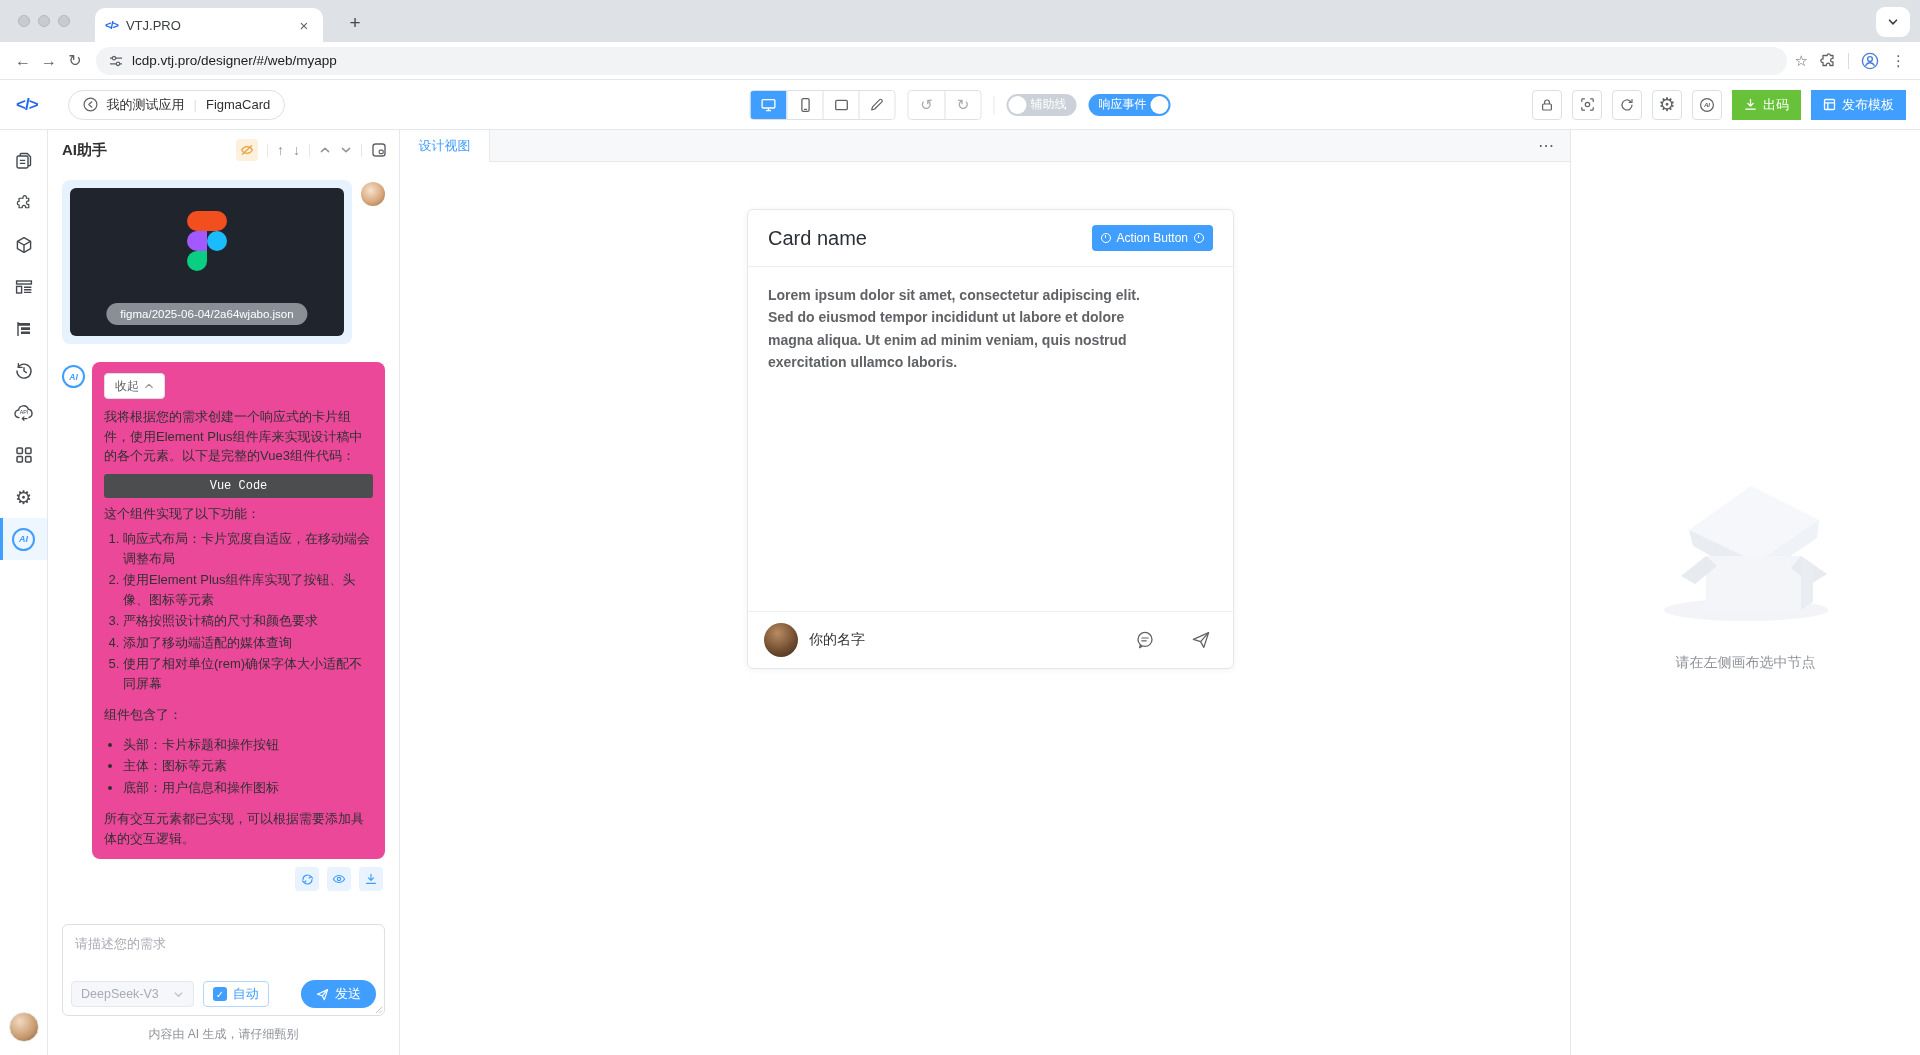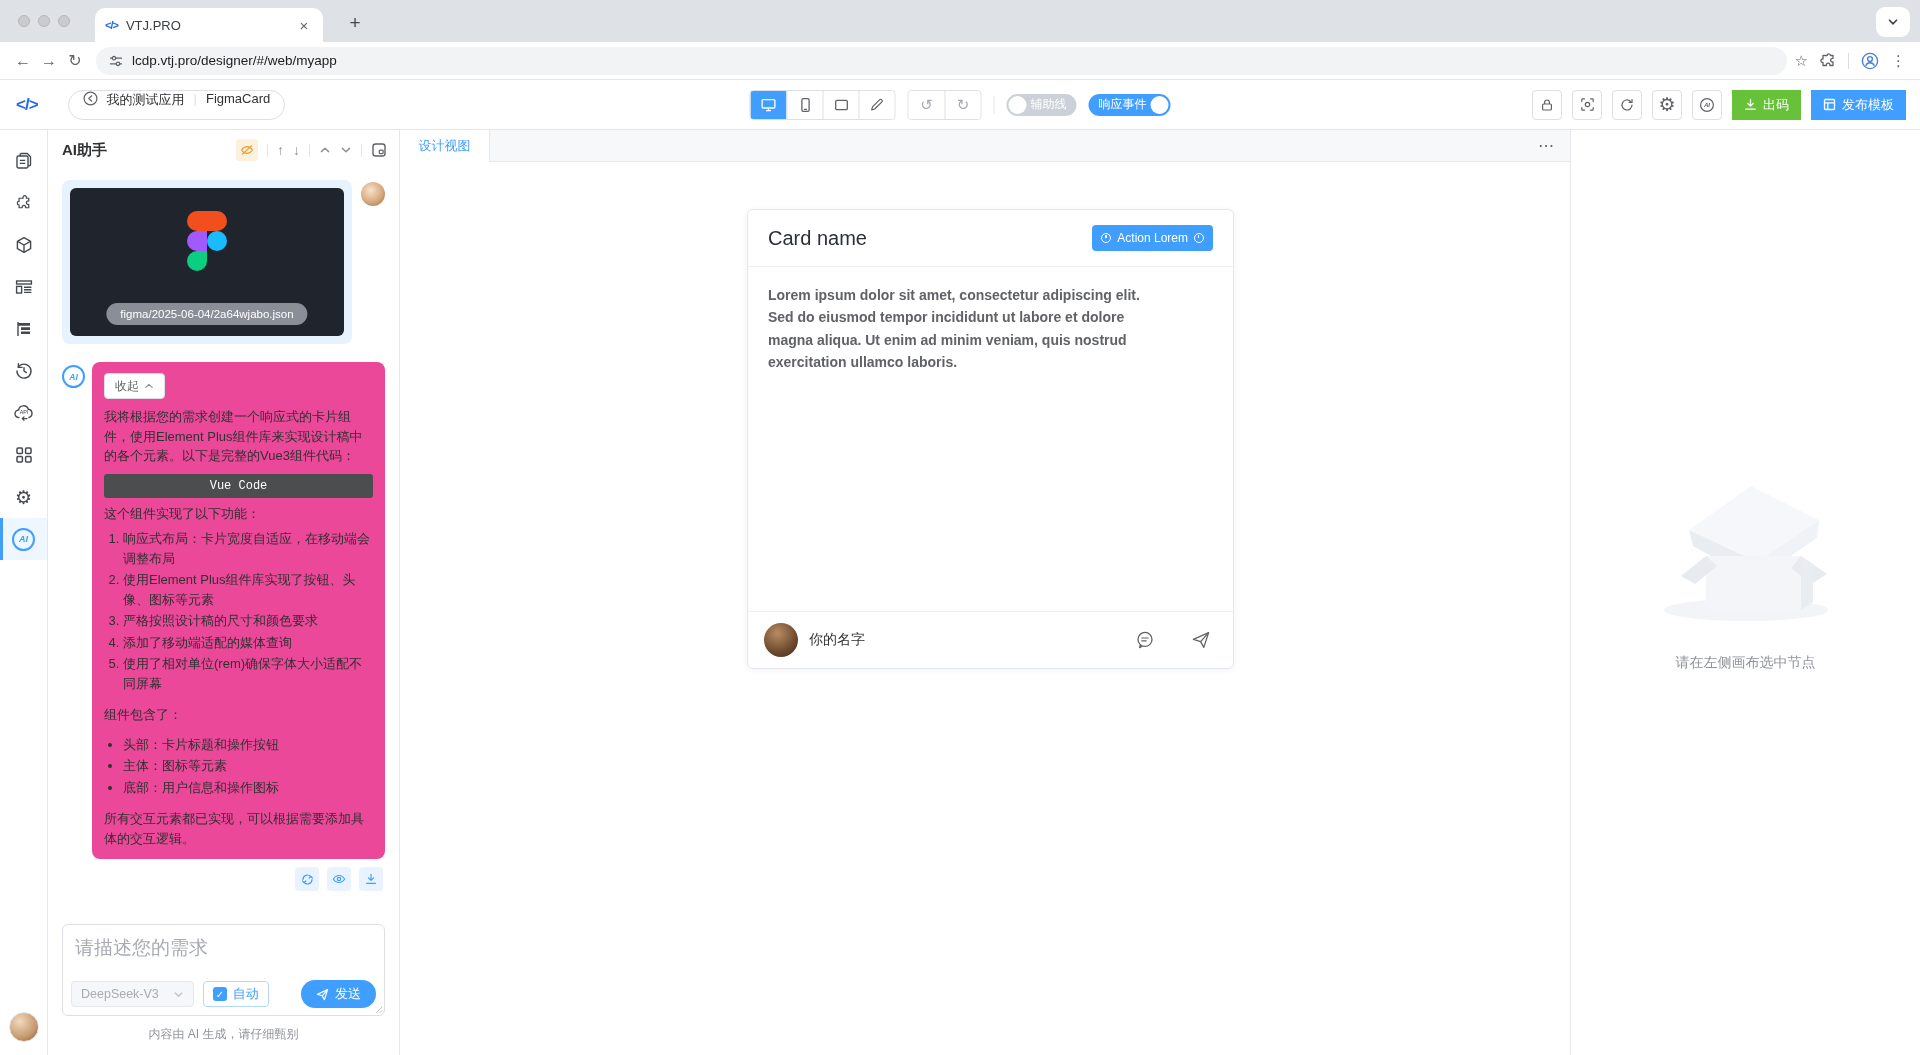--- a/index.html
+++ b/index.html
@@ -22,21 +22,21 @@
   .navbtn { width:26px; height:26px; display:flex; align-items:center; justify-content:center; font-size:16px; color:#5f6368; }
   .urlbar { flex:1; height:28px; background:#f1f3f4; border-radius:14px; display:flex; align-items:center; gap:9px; padding:0 13px; margin:0 8px; }
   .url-text { font-size:13.5px; color:#202124; }
   .chrome-right { display:flex; align-items:center; gap:12px; padding-right:4px; }
   .chrome-right .g { color:#5f6368; font-size:15px; }
   .vsep { width:1px; height:16px; background:#dadce0; }
 
   
   .appheader { height:50px; background:#fff; border-bottom:1px solid #e4e7ed; position:relative; display:flex; align-items:center; }
   .logo { margin-left:16px; font-weight:800; font-size:17px; color:#2468f2; letter-spacing:-1px; }
-  .crumb { margin-left:30px; height:30px; border:1px solid #dcdfe6; border-radius:16px; display:flex; align-items:flex-start; gap:9px; padding:0 14px; font-size:13px; color:#303133; }
+  .crumb { margin-left:30px; height:30px; border:1px solid #dcdfe6; border-radius:16px; display:flex; align-items:center; gap:9px; padding:0 14px; font-size:13px; color:#303133; }
   .crumb .sep { color:#dcdfe6; }
   .hcenter { position:absolute; left:50%; transform:translateX(-50%); display:flex; align-items:center; gap:12px; }
   .btngroup { display:flex; border:1px solid #dcdfe6; border-radius:4px; overflow:hidden; background:#fff; }
   .gbtn { width:36px; height:28px; display:flex; align-items:center; justify-content:center; color:#606266; border-left:1px solid #dcdfe6; background:#fff; }
   .gbtn:first-child { border-left:none; }
   .gbtn.active { background:#409eff; color:#fff; }
   .gbtn.dim { color:#a8abb2; font-size:15px; }
   .hdiv { width:1px; height:18px; background:#e4e7ed; }
   .toggle { height:22px; border-radius:11px; display:flex; align-items:center; font-size:12px; color:#fff; position:relative; }
   .toggle.off { background:#ccd1d9; padding:0 10px 0 24px; }
@@ -88,21 +88,21 @@
   .collapse-btn { display:inline-flex; align-items:center; gap:5px; border:1px solid #dcdfe6; background:#fff; border-radius:4px; padding:3px 10px; font-size:12px; color:#606266; }
   .ai-bubble p { margin:8px 0 0; }
   .code-pill { background:#4c4d4f; color:#fff; font-family:"Liberation Mono","DejaVu Sans Mono",monospace; font-size:12px; text-align:center; border-radius:3px; padding:3px 0; margin:8px 0 6px; }
   .ai-bubble ol { margin:6px 0 0; padding-left:19px; }
   .ai-bubble ul { margin:10px 0 0; padding-left:19px; }
   .ai-bubble li { margin:2px 0; }
   .msg-actions { display:flex; justify-content:flex-end; gap:8px; margin:8px 16px 0 0; }
   .ma-btn { width:24px; height:24px; background:#e8f3ff; border-radius:4px; color:#409eff; display:flex; align-items:center; justify-content:center; }
 
   .composer { margin:14px 14px 0; border:1px solid #dcdfe6; border-radius:6px; height:92px; position:relative; background:#fff; }
-  .composer textarea { border:none; outline:none; resize:none; background:transparent; width:100%; height:50px; padding:10px 12px; font-family:Liberation Sans, sans-serif; font-size:19px; color:#303133; }
+  .composer textarea { border:none; outline:none; resize:none; background:transparent; width:100%; height:50px; padding:10px 12px; font-family:Liberation Sans, sans-serif; font-size:13px; color:#303133; }
   .composer textarea::placeholder { color:#a8abb2; }
   .composer-row { position:absolute; left:8px; right:8px; bottom:7px; display:flex; align-items:center; gap:9px; }
   .model-select { height:26px; background:#f5f7fa; border:1px solid #e4e7ed; border-radius:4px; display:flex; align-items:center; gap:14px; padding:0 9px; color:#a8abb2; font-size:12.5px; }
   .auto-box { height:26px; border:1px solid #b3d8ff; border-radius:4px; display:flex; align-items:center; gap:6px; padding:0 9px; color:#409eff; font-size:13px; }
   .checkbox { width:14px; height:14px; background:#409eff; border-radius:3px; color:#fff; font-size:10px; display:flex; align-items:center; justify-content:center; }
   .send-btn { margin-left:auto; height:28px; background:#409eff; border-radius:14px; color:#fff; font-size:13px; display:flex; align-items:center; gap:6px; padding:0 15px; border:none; }
   .resize-handle { position:absolute; right:1px; bottom:1px; }
   .disclaimer { text-align:center; font-size:12px; color:#909399; margin:10px 0 12px; }
 
   
@@ -478,21 +478,21 @@
       <div class="tabbar">
         <span class="dtab">设计视图</span>
         <span class="more-dots">⋯</span>
       </div>
       <div class="canvasbody">
         <div class="dcard">
           <div class="dcard-head">
             <span class="dcard-title">Card name</span>
             <button class="action-btn">
               <span class="mini-circ"></span>
-              <span>Action Lorem</span>
+              <span>Action Button</span>
               <span class="mini-circ"></span>
             </button>
           </div>
           <div class="dcard-body">Lorem ipsum dolor sit amet, consectetur adipiscing elit. Sed do eiusmod tempor incididunt ut labore et dolore magna aliqua. Ut enim ad minim veniam, quis nostrud exercitation ullamco laboris.</div>
           <div class="dcard-foot">
             <span class="foot-avatar"></span>
             <span class="foot-name">你的名字</span>
             <div class="foot-icons">
               <svg width="20" height="20" viewBox="0 0 20 20">
                   <circle cx="10" cy="9.4" r="7" fill="none" stroke="#606266" stroke-width="1.3"></circle>

